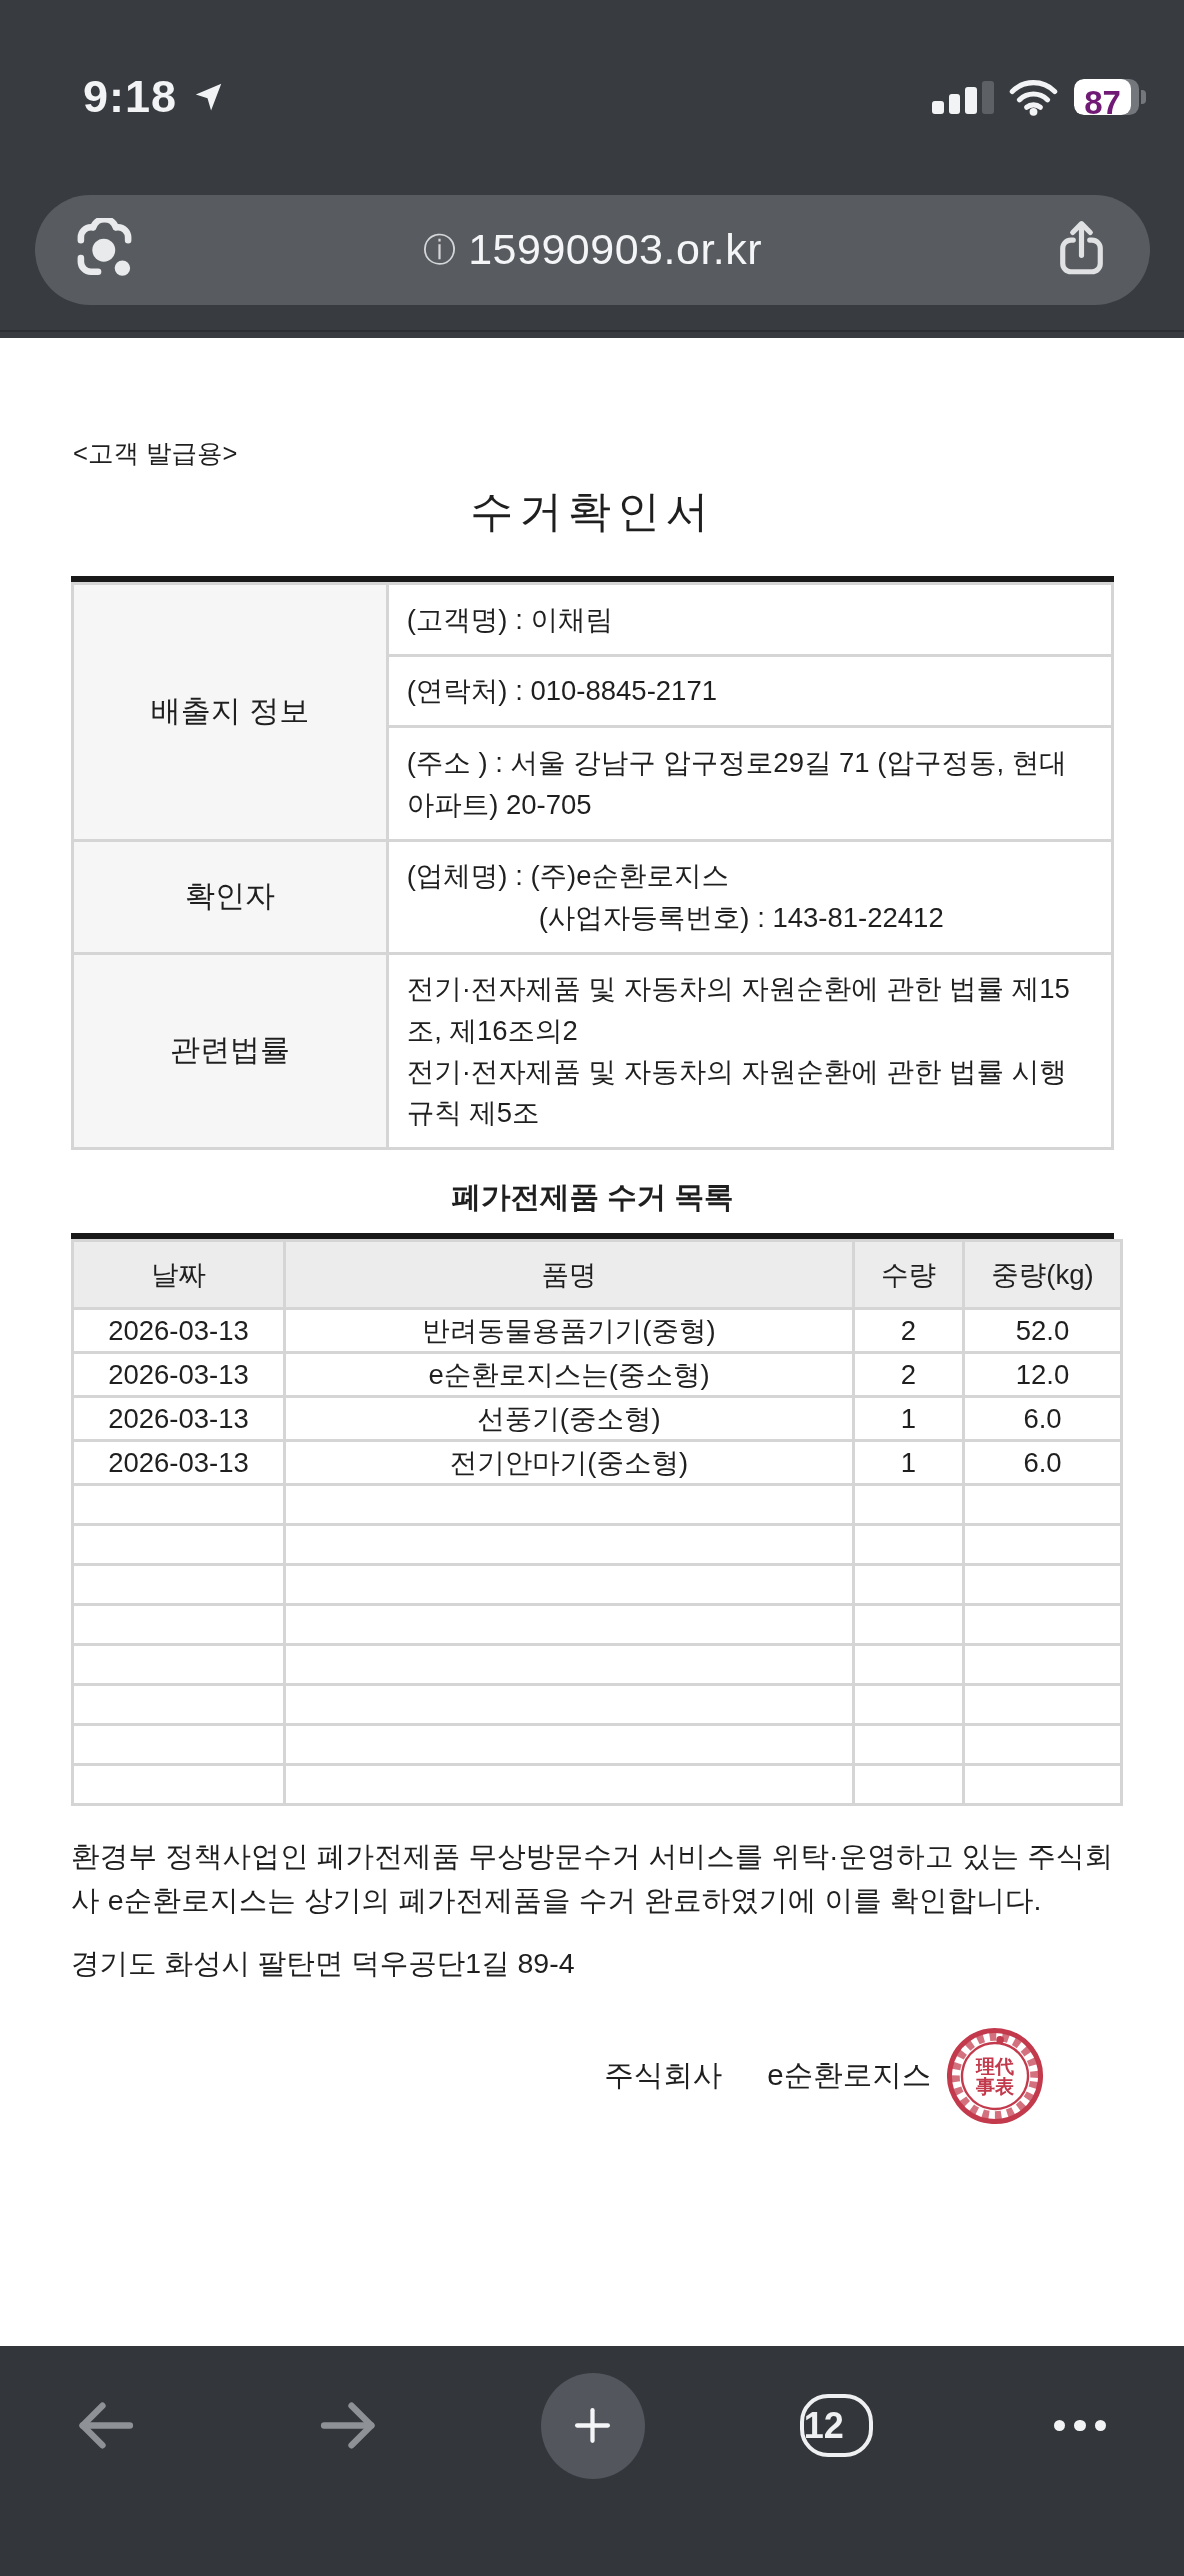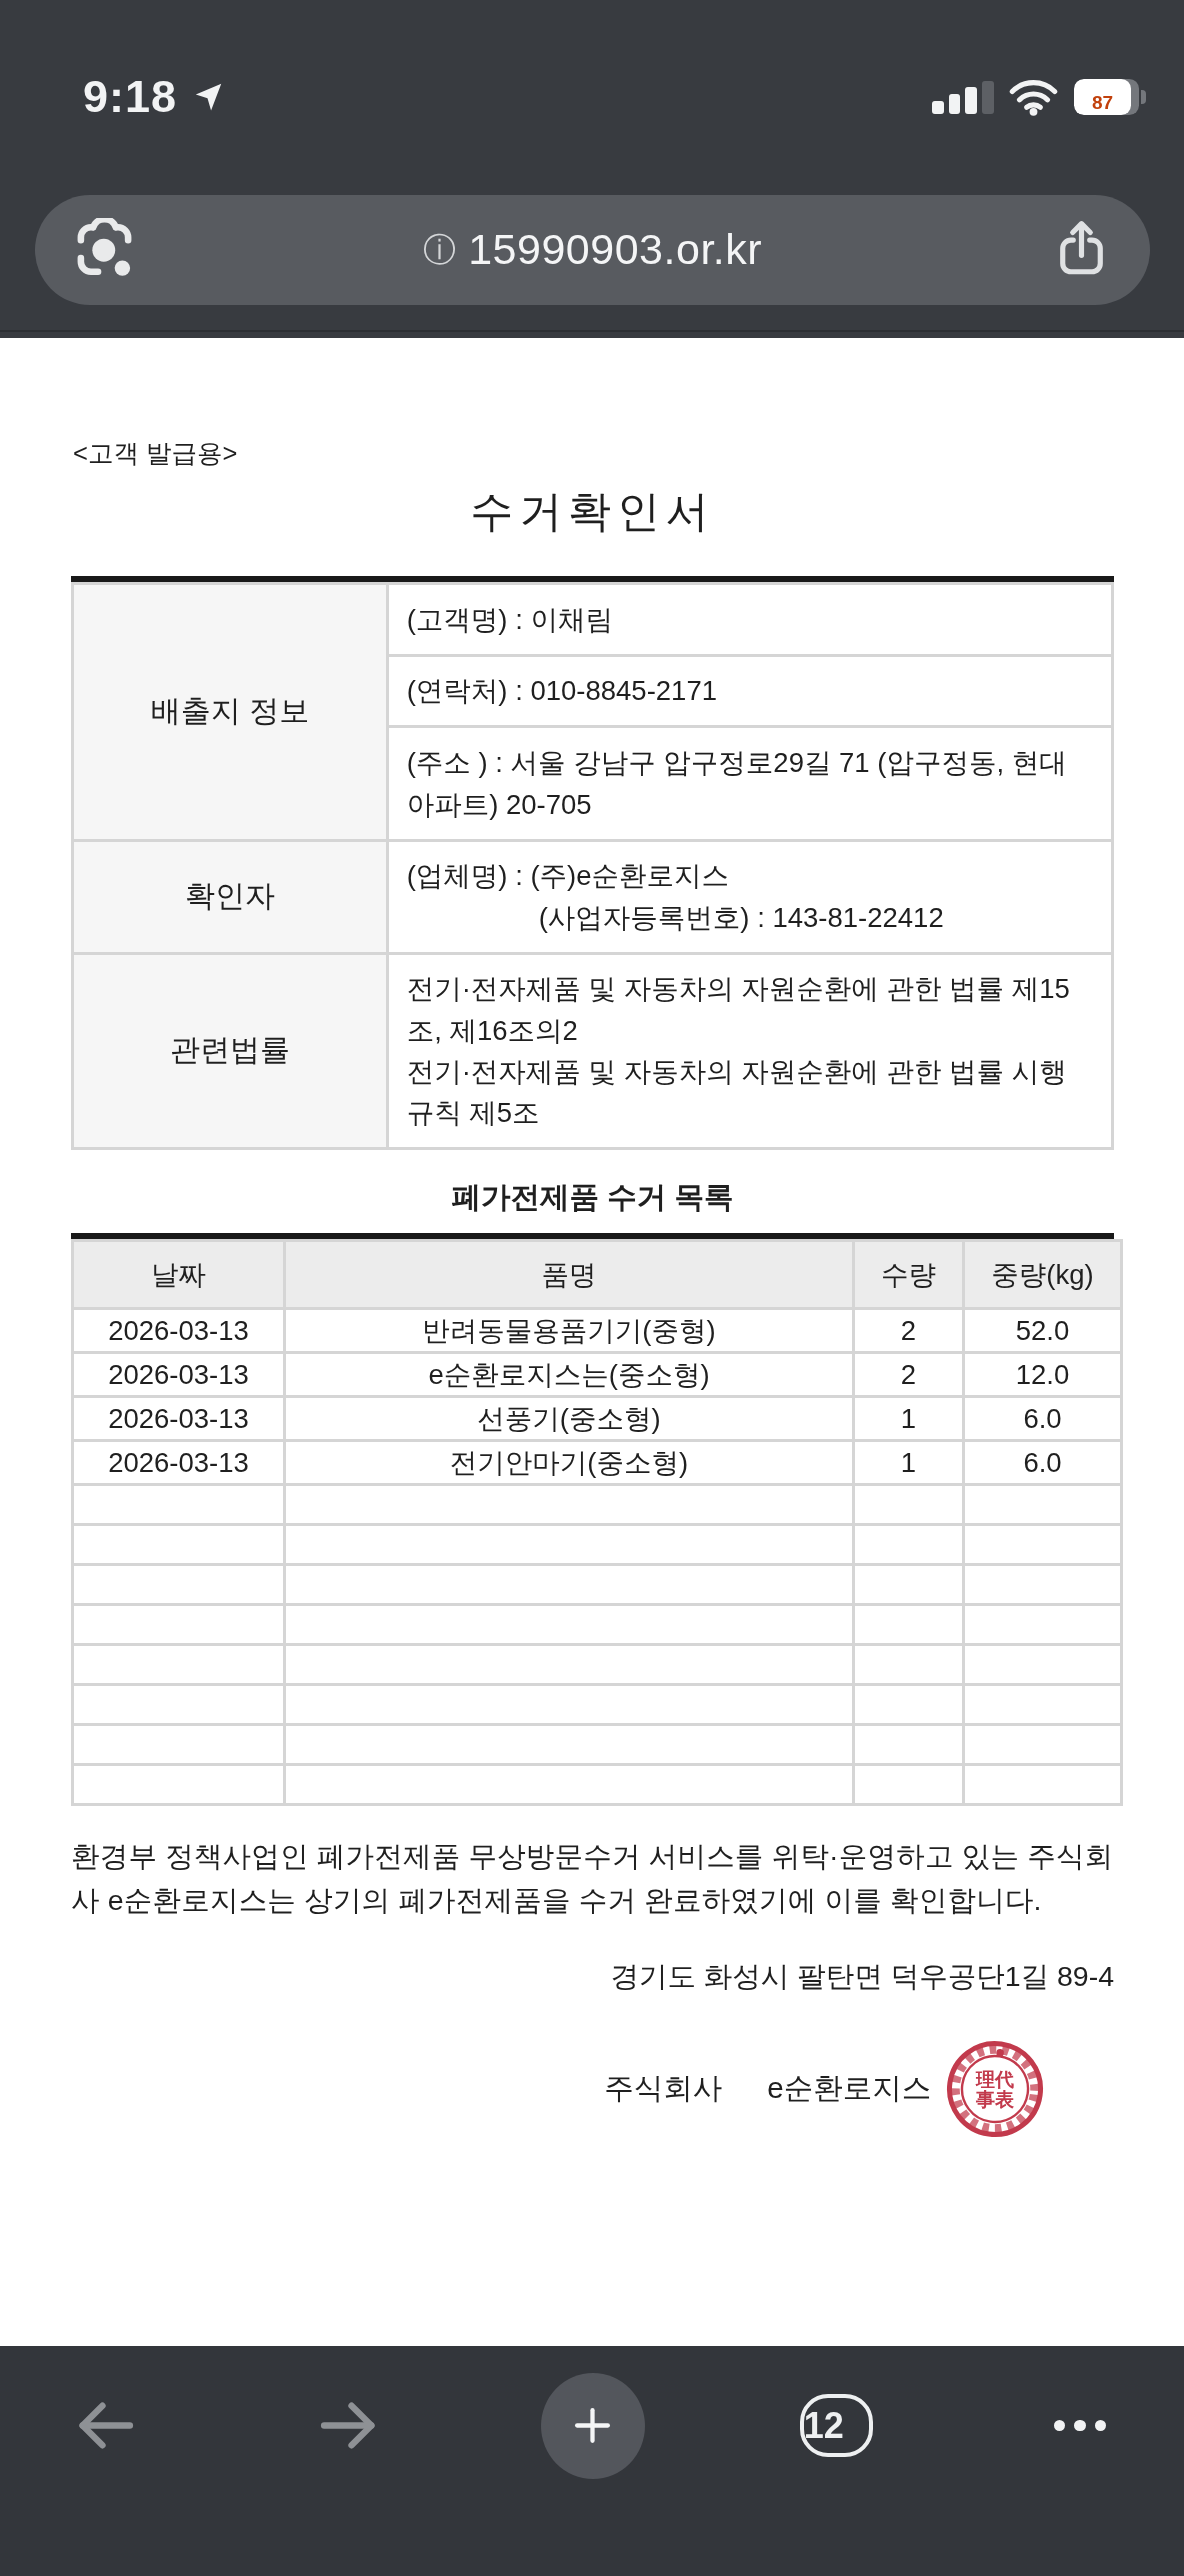--- a/index.html
+++ b/index.html
@@ -17,21 +17,21 @@
   .status-left{display:flex;align-items:center;gap:13.8px;}
   .status-time{font-size:45px;font-weight:700;letter-spacing:1px;}
   .status-right{display:flex;align-items:center;gap:15.7px;}
   .sig-bars{display:flex;align-items:flex-end;gap:4.9px;height:33px;}
   .sig-bars i{display:block;width:11.8px;border-radius:2.9px;background:var(--icon_white);}
   .sig-bars i:nth-child(1){height:12.8px;} .sig-bars i:nth-child(2){height:19.6px;}
   .sig-bars i:nth-child(3){height:26.5px;} .sig-bars i:nth-child(4){height:33px;background:#5d6065;}
   .battery{display:flex;align-items:center;}
   .battery-body{width:65px;height:36px;background:#74777c;border-radius:9.8px;position:relative;overflow:hidden;}
   .battery-fill{position:absolute;left:0;top:0;bottom:0;width:57px;background:#ffffff;border-radius:9.8px;display:flex;align-items:center;justify-content:center;}
-  .battery-fill span{font-size:19px;font-weight:700;color:#c2410c;margin-top:12px;}
+  .battery-fill span{font-size:33px;font-weight:700;color:#701a75;margin-top:12px;}
   .battery-tip{width:4.9px;height:13.8px;background:#74777c;border-radius:0 3.9px 3.9px 0;margin-left:2px;}
 
   
   .url-section{position:absolute;top:167px;left:0;width:100%;height:165px;background:var(--chrome_bg);border-bottom:2px solid #2c2f33;}
   .url-pill{position:absolute;left:35px;right:35px;top:27.5px;height:110px;background:var(--pill_bg);border-radius:55px;display:flex;align-items:center;justify-content:space-between;padding:0 29.5px;}
   .url-center{position:absolute;left:0;right:0;text-align:center;color:#f4f5f6;font-size:43px;letter-spacing:0.5px;pointer-events:none;}
   .info-glyph{font-size:33px;color:#d4d6d8;margin-right:11.8px;vertical-align:2.9px;}
   .iconbtn{position:relative;z-index:2;display:flex;align-items:center;justify-content:center;width:79px;height:88px;background:none;border:none;cursor:pointer;}
 
   
@@ -47,21 +47,21 @@
   .info-table .single td{height:65px;}
   .indent{padding-left:132px;display:block;}
 
   .list-title{text-align:center;font-size:29.5px;margin:27.5px 0 15.7px;}
   .list-table th{background:var(--table_header_bg);height:65px;font-size:27.5px;}
   .list-table td{height:41px;text-align:center;font-size:27.5px;}
   .list-table tr.empty td{height:37px;}
   .col-date{width:209px;} .col-name{width:566px;} .col-qty{width:107px;} .col-wt{width:155px;}
 
   .statement{margin-top:27.5px;font-size:28.5px;line-height:1.55;letter-spacing:0.2px;}
-  .addr{margin-top:36px;text-align:right;font-size:28.5px;}
+  .addr{margin-top:23px;font-size:28.5px;}
   .company-row{margin-top:41px;height:104px;display:flex;align-items:center;justify-content:flex-end;padding-right:69px;font-size:29.5px;}
   .company-type{margin-right:45px;}
   .company-name{margin-right:13.8px;}
   .seal{flex:0 0 auto;}
 
   .pdf-row{margin-top:147px;text-align:center;}
   .pdf-btn{display:inline-flex;align-items:center;gap:11.8px;background:var(--pdf_btn_bg);color:#e9ebf0;border:none;font-size:26.5px;font-family:inherit;padding:8.8px 23.6px;cursor:pointer;}
 
   
   .toolbar{position:absolute;bottom:0;left:0;width:100%;height:230px;background:var(--toolbar_bg);display:flex;align-items:flex-start;justify-content:space-between;padding:25.5px 51px 0;}

